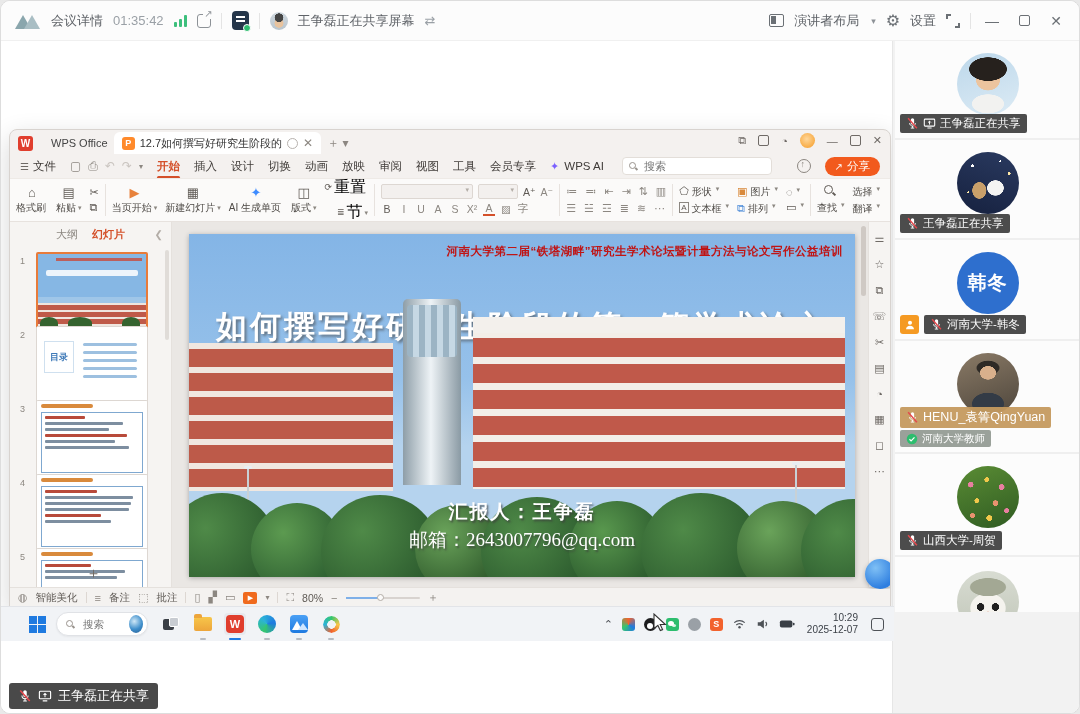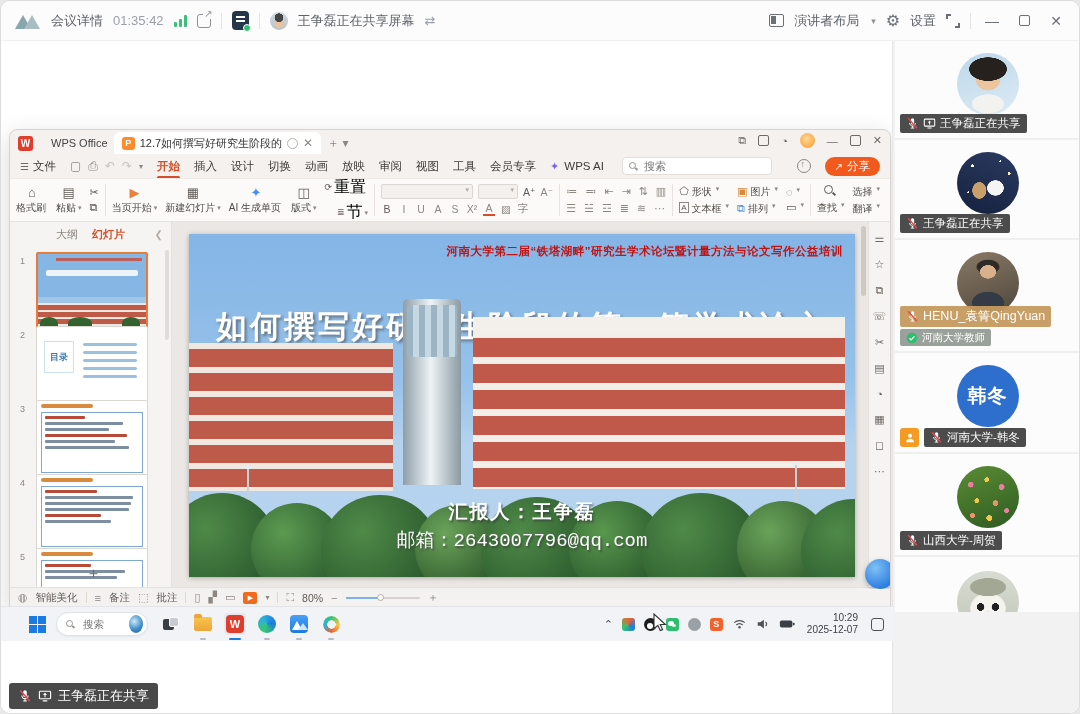--- a/index.html
+++ b/index.html
@@ -141,21 +141,21 @@
   .bldg-left{position:absolute;left:-8px;bottom:86px;width:212px;height:148px;background:repeating-linear-gradient(180deg,#f0e7e0 0 6px,#bd5a49 6px 24px);}
   .tower{position:absolute;left:214px;bottom:92px;width:58px;height:186px;background:linear-gradient(90deg,#8e9ea8,#eef3f6 48%,#8a9aa4);border-radius:5px 5px 0 0;}
   .tower::before{content:"";position:absolute;left:4px;top:6px;right:4px;height:52px;border-radius:4px;background:repeating-linear-gradient(90deg,#9cb4c4 0 6px,#c6d8e4 6px 12px);}
   .bldg-right{position:absolute;left:284px;bottom:88px;width:372px;height:158px;background:repeating-linear-gradient(180deg,#f3eee8 0 7px,#c0594a 7px 26px);}
   .bldg-right::before{content:"";position:absolute;left:0;top:-14px;width:100%;height:16px;background:#f3f0ec;}
   .lamp{position:absolute;width:2px;height:50px;background:#c8d1d6;}
   .lamp::before{content:"";position:absolute;left:-3px;top:-3px;width:8px;height:3px;border-radius:2px;background:#e8eef2;}
   .trees{position:absolute;left:0;right:0;bottom:0;height:108px;}
   .tree{position:absolute;border-radius:50%;background:radial-gradient(circle at 35% 32%,#4f8a48,#2c5b2e 72%);}
   .sl-person{position:absolute;left:0;right:0;bottom:52px;text-align:center;font-size:19px;color:#fff;font-weight:bold;letter-spacing:2px;text-shadow:1.5px 1.5px 2px rgba(60,60,60,.7);}
-  .sl-mail{position:absolute;left:0;right:0;bottom:24px;text-align:center;font-size:19px;color:#fff;font-family:Liberation Mono, monospace;text-shadow:1.5px 1.5px 2px rgba(60,60,60,.7);}
+  .sl-mail{position:absolute;left:0;right:0;bottom:24px;text-align:center;font-size:19px;color:#fff;font-family:Liberation Serif, serif;text-shadow:1.5px 1.5px 2px rgba(60,60,60,.7);}
 
   .rrail{position:absolute;right:0;top:0;width:22px;height:367px;background:#f6f4f2;border-left:1px solid #e5e1dd;display:flex;flex-direction:column;align-items:center;gap:13px;padding-top:10px;font-size:11px;color:#6f6a66;}
   .assist-ball{position:absolute;left:855px;top:337px;width:30px;height:30px;border-radius:50%;background:radial-gradient(circle at 35% 30%,#7fc0f5,#2f7fe0 70%);box-shadow:0 2px 5px rgba(0,0,0,.25);z-index:5;}
 
   .wstatus{position:absolute;left:0;bottom:0;width:880px;height:20px;background:#f4f2f0;border-top:1px solid #e5e1dd;display:flex;align-items:center;justify-content:space-between;padding:0 8px;font-size:10.5px;color:#5f5a55;}
   .sgrp{display:flex;align-items:center;gap:8px;}
   .ssep{width:1px;height:11px;background:#ddd7d2;}
   .warn{color:#f0a21a;font-size:11px;}
   .sic{color:#8c8781;font-size:11px;}
   .playbtn{width:14px;height:12px;background:#f06a1d;border-radius:2px;color:#fff;font-size:7px;display:flex;align-items:center;justify-content:center;}
@@ -699,55 +699,55 @@
     <div class="tile" style="height:100px">
       <div class="pav av-night"></div>
       <div class="plabel">
         <svg class="pmic" viewBox="0 0 16 16">
             <use href="#mic-off"></use>
           </svg>
         <span>王争磊正在共享</span>
       </div>
     </div>
 
-    <div class="tile" style="height:113px">
-      <div class="pav av-teacher"></div>
-      <div class="plabel gold" style="bottom:24px">
-        <svg class="pmic" viewBox="0 0 16 16">
-            <use href="#mic-off"></use>
-          </svg>
-        <span>HENU_袁箐QingYuan</span>
-      </div>
-      <div class="ptag">
-        <svg class="pmic" style="width:12px;height:12px" viewBox="0 0 16 16">
-            <use href="#check-circle"></use>
-          </svg>
-        <span>河南大学教师</span>
-      </div>
-    </div>
-
     <div class="tile" style="height:101px">
       <div class="pav av-blue">
           <span>韩冬</span>
         </div>
       <div class="plabel" style="background:transparent;padding:0">
         <span class="rolebox">
             <svg viewBox="0 0 16 16">
               <use href="#person-glyph"></use>
             </svg>
           </span>
         <span class="plabel" style="position:static">
           <svg class="pmic" viewBox="0 0 16 16">
               <use href="#mic-off"></use>
             </svg>
           <span>河南大学-韩冬</span>
         </span>
       </div>
     </div>
 
+    <div class="tile" style="height:113px">
+      <div class="pav av-teacher"></div>
+      <div class="plabel gold" style="bottom:24px">
+        <svg class="pmic" viewBox="0 0 16 16">
+            <use href="#mic-off"></use>
+          </svg>
+        <span>HENU_袁箐QingYuan</span>
+      </div>
+      <div class="ptag">
+        <svg class="pmic" style="width:12px;height:12px" viewBox="0 0 16 16">
+            <use href="#check-circle"></use>
+          </svg>
+        <span>河南大学教师</span>
+      </div>
+    </div>
+
     <div class="tile" style="height:103px">
       <div class="pav av-flowers"></div>
       <div class="plabel">
         <svg class="pmic" viewBox="0 0 16 16">
             <use href="#mic-off"></use>
           </svg>
         <span>山西大学-周贺</span>
       </div>
     </div>
 

